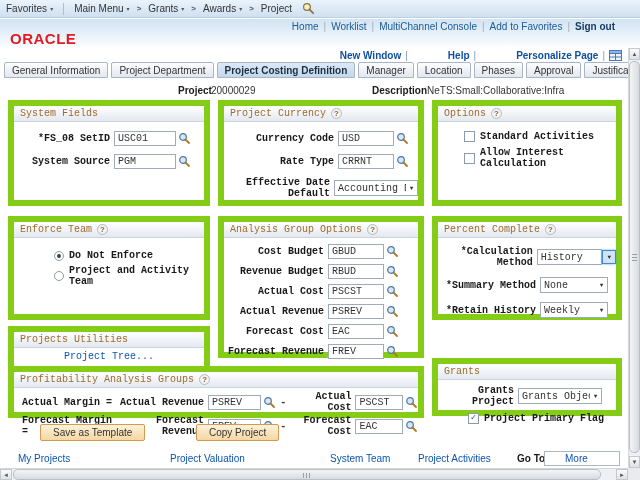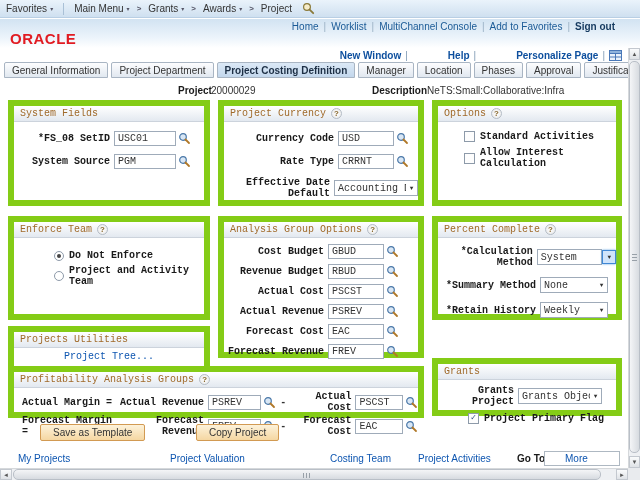--- a/index.html
+++ b/index.html
@@ -352,21 +352,21 @@
 </div>
 
 <div class="groupbox" style="left:432px; top:216px; width:190px; height:104px;">
   <div class="gb-head">
     <span>Percent Complete</span>
     <span class="help">?</span>
   </div>
   <div class="frow" style="margin-top:8px;">
     <span class="flabel" style="width:102px;">*Calculation Method</span>
     <div class="pssel" style="width:68px;">
-      <span class="val">System</span>
+      <span class="val">History</span>
     </div>
     <span class="arrbtn focused">▼</span>
   </div>
   <div class="frow" style="margin-top:9px;">
     <span class="flabel" style="width:102px;">*Summary Method</span>
     <div class="pssel" style="width:68px;">
       <span class="val">None</span>
       <span class="arr">▼</span>
     </div>
   </div>
@@ -444,21 +444,21 @@
       </span>
     <span class="cblabel">Project Primary Flag</span>
   </div>
 </div>
 
 <button class="psbtn" style="left:40px; top:424px;">Save as Template</button>
 <button class="psbtn" style="left:196px; top:424px;">Copy Project</button>
 
 <a class="footer-link" style="left:18px; top:453px;">My Projects</a>
 <a class="footer-link" style="left:170px; top:453px;">Project Valuation</a>
-<a class="footer-link" style="left:330px; top:453px;">Costing Team</a>
+<a class="footer-link" style="left:330px; top:453px;">System Team</a>
 <a class="footer-link" style="left:418px; top:453px;">Project Activities</a>
 <span class="goto-label" style="left:517px; top:453px;">Go To</span>
 <div class="goto-box" style="left:544px; top:451px; width:76px;padding-left:20px;">More</div>
 
 <div class="vscroll">
   <div class="sb-arrow up">▲</div>
   <div class="vthumb">
       <span class="grip"></span>
     </div>
   <div class="sb-arrow down">▼</div>

